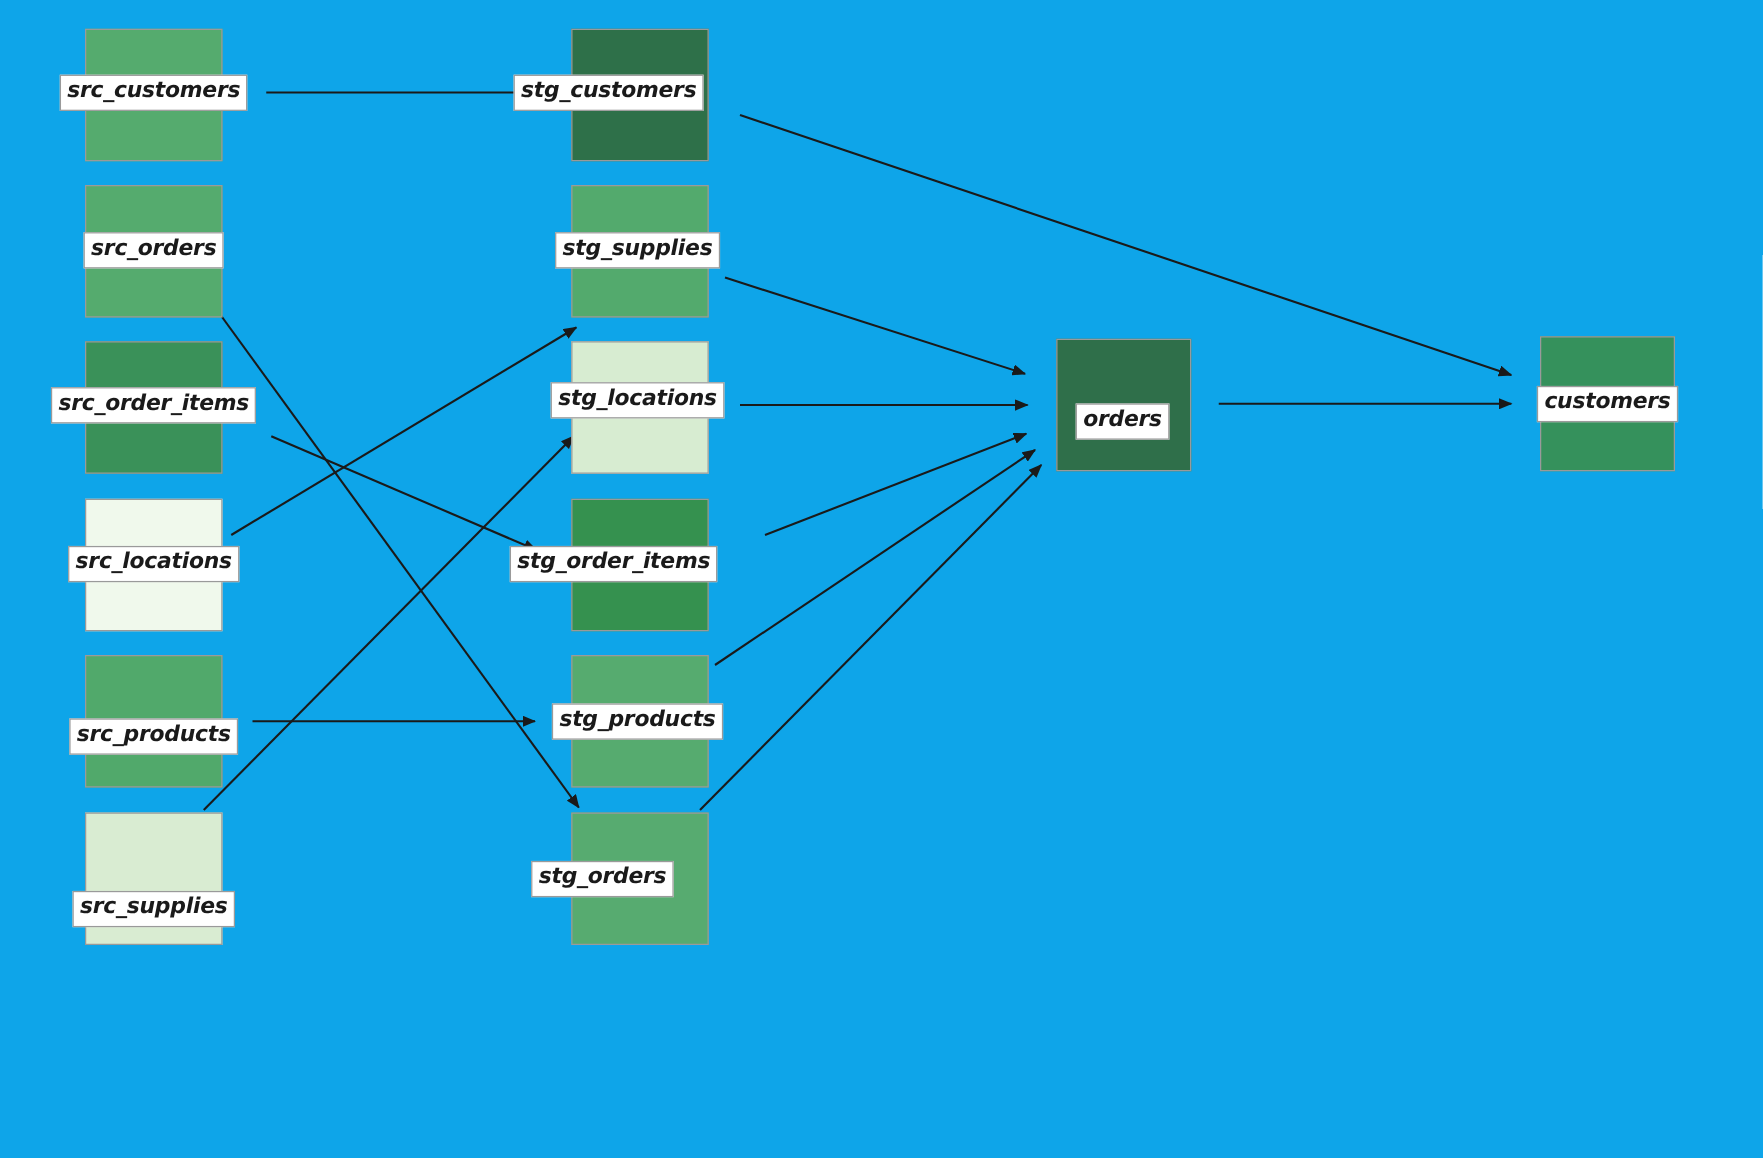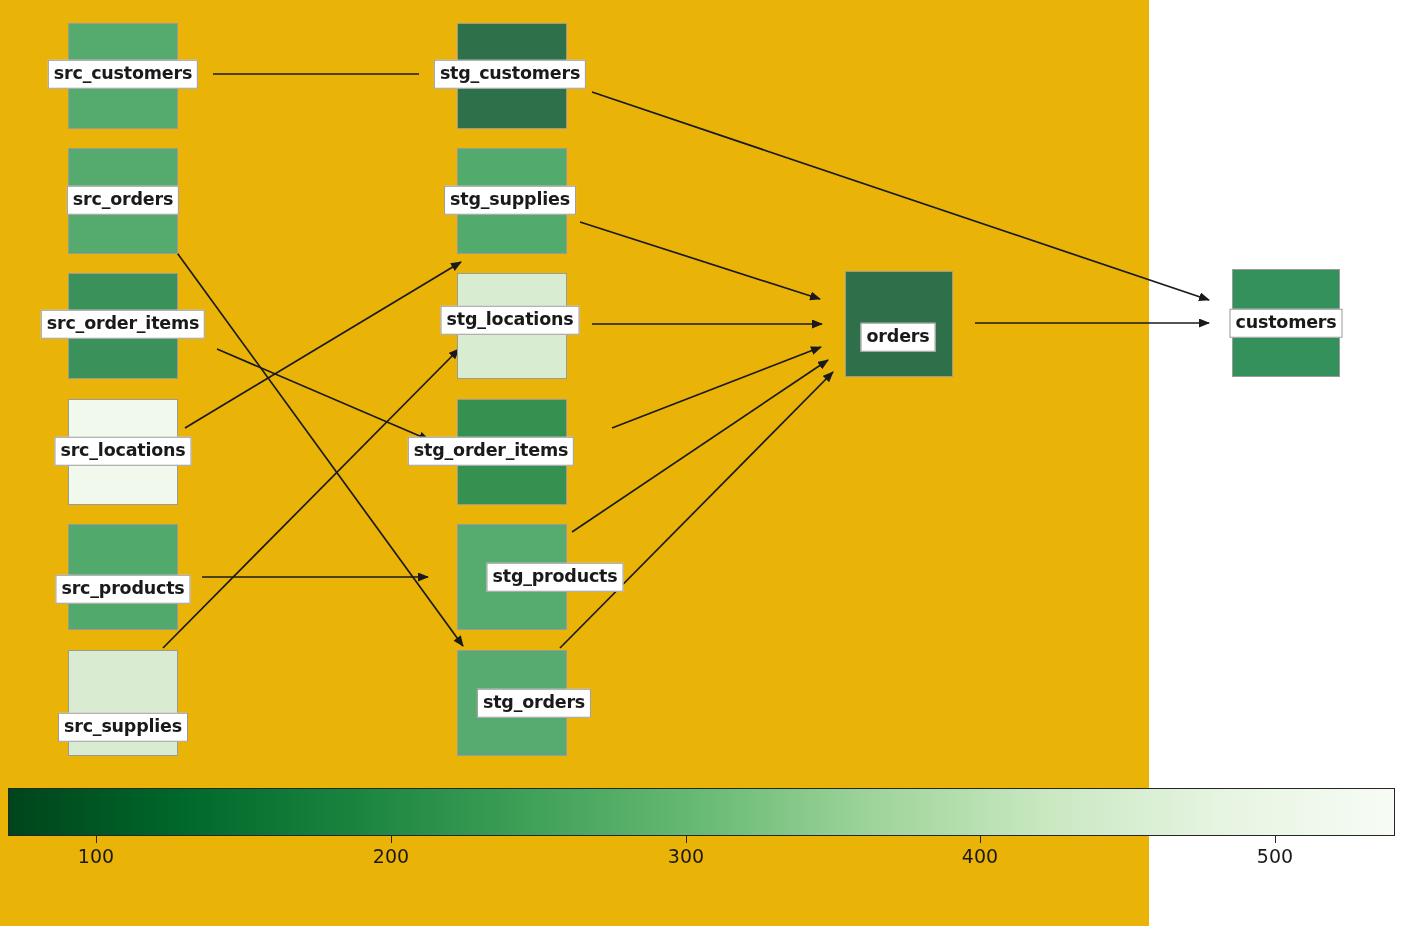--- a/index.html
+++ b/index.html
@@ -1,19 +1,19 @@
 <!DOCTYPE html>
 <html><head>
 <meta charset="utf-8">
 <title>Data Lineage Freshness Graph</title>
 <style>
   html,body{margin:0;padding:0;background:#ffffff;}
   body{width:1410px;height:926px;overflow:hidden;
        font-family:"DejaVu Sans","Liberation Sans",sans-serif;}
-  #stage{position:relative;width:1149px;height:926px;background:#eab308;}
+  #stage{position:relative;width:1410px;height:926px;background:#0ea5e9;font-style:italic;}
 
   #edge-layer{position:absolute;left:0;top:0;width:1410px;height:926px;pointer-events:none;}
 
   .node{position:absolute;box-sizing:border-box;border:1.4px solid #9a9a9a;}
 
   .node-label{position:absolute;
       background:#ffffff;
       border:1.3px solid #9a9a9a;
       color:#1a1a1a;
       font-weight:bold;
@@ -84,39 +84,24 @@
       <div class="node" style="left: 1232px; top: 269px; width: 108px; height: 108px; background: rgb(53, 145, 92);"></div>
     </div>
 
   <div id="labels-layer">
       <div class="node-label" style="left: 123px; top: 74px;">src_customers</div>
       <div class="node-label" style="left: 123px; top: 200px;">src_orders</div>
       <div class="node-label" style="left: 123px; top: 324px;">src_order_items</div>
       <div class="node-label" style="left: 123px; top: 451px;">src_locations</div>
       <div class="node-label" style="left: 123px; top: 577px; margin-top: 12px;">src_products</div>
       <div class="node-label" style="left: 123px; top: 703px; margin-top: 24px;">src_supplies</div>
-      <div class="node-label" style="left: 510px; top: 74px;">stg_customers</div>
+      <div class="node-label" style="left: 487px; top: 74px;">stg_customers</div>
       <div class="node-label" style="left: 510px; top: 200px;">stg_supplies</div>
       <div class="node-label" style="left: 510px; top: 320px;">stg_locations</div>
       <div class="node-label" style="left: 491px; top: 451px;">stg_order_items</div>
-      <div class="node-label" style="left: 510px; top: 577px; margin-left: 45px;">stg_products</div>
-      <div class="node-label" style="left: 534px; top: 703px;">stg_orders</div>
+      <div class="node-label" style="left: 510px; top: 577px;">stg_products</div>
+      <div class="node-label" style="left: 482px; top: 703px;">stg_orders</div>
       <div class="node-label" style="left: 898px; top: 337px;">orders</div>
       <div class="node-label" style="left: 1286px; top: 323px;">customers</div>
     </div>
 
-  <div id="colorbar-wrap">
-    <div id="colorbar" style="background: linear-gradient(to right, rgb(0, 68, 27), rgb(0, 104, 42), rgb(26, 132, 63), rgb(63, 160, 87), rgb(104, 186, 116), rgb(159, 212, 154), rgb(201, 232, 193), rgb(230, 244, 225), rgb(247, 252, 245));"></div>
-    <div id="colorbar-ticks">
-        <div class="cb-tick" style="left: 88px;"></div>
-        <div class="cb-ticklabel" style="left: 88px;">100</div>
-        <div class="cb-tick" style="left: 383px;"></div>
-        <div class="cb-ticklabel" style="left: 383px;">200</div>
-        <div class="cb-tick" style="left: 678px;"></div>
-        <div class="cb-ticklabel" style="left: 678px;">300</div>
-        <div class="cb-tick" style="left: 972px;"></div>
-        <div class="cb-ticklabel" style="left: 972px;">400</div>
-        <div class="cb-tick" style="left: 1267px;"></div>
-        <div class="cb-ticklabel" style="left: 1267px;">500</div>
-      </div>
-  </div>
 
 </div>
 
 </body></html>

